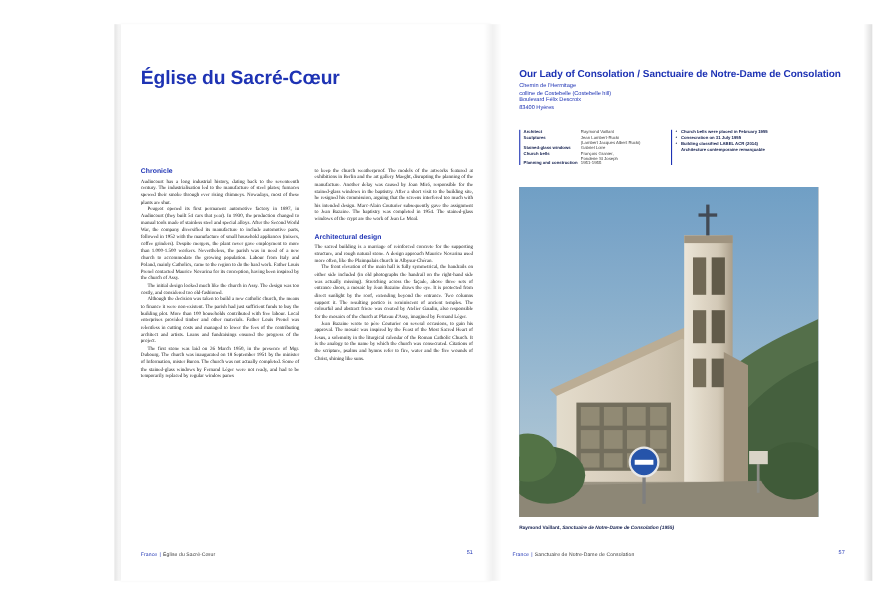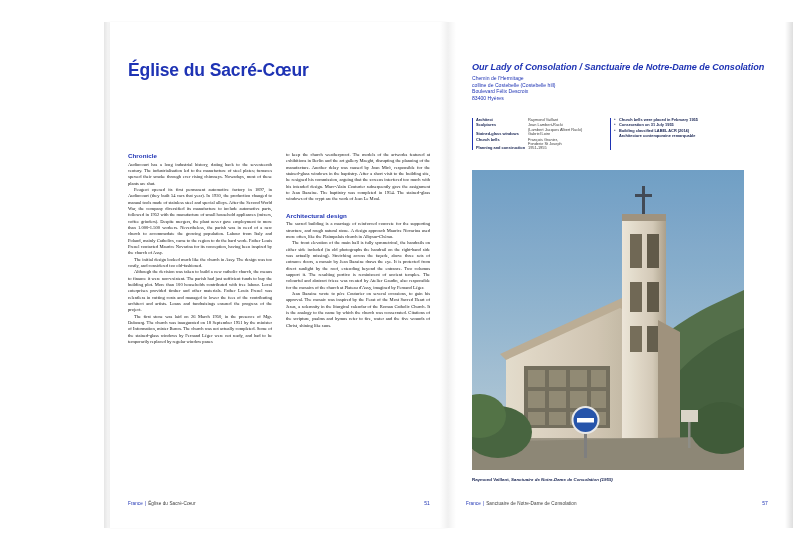--- a/index.html
+++ b/index.html
@@ -73,21 +73,21 @@
     font-size: 4.6px; letter-spacing: 0.1px;
   }
   .footer .crumb { color: #1e33b4; }
   .footer .crumb .sep { color: #1e33b4; margin: 0 2px; }
   .footer .crumb .where { color: #3a3a3a; }
   .footer .pageno { color: #1e33b4; font-size: 5px; }
 
   
   .r-title {
     position: absolute; left: 24px; top: 40px; right: 18px;
-    color: #1e33b4; font-weight: bold; font-size: 9.1px; letter-spacing: -0.05px; font-style: italic;
+    color: #1e33b4; font-weight: bold; font-size: 9.1px; letter-spacing: -0.05px;
   }
   .r-address {
     position: absolute; left: 24px; top: 53px;
     color: #1e33b4; font-size: 5.1px; line-height: 6.6px;
   }
   .r-meta {
     position: absolute; left: 24px; top: 95px; right: 18px;
     display: flex; gap: 14px;
   }
   .meta-block { display: flex; position: relative; padding-left: 4px; }

